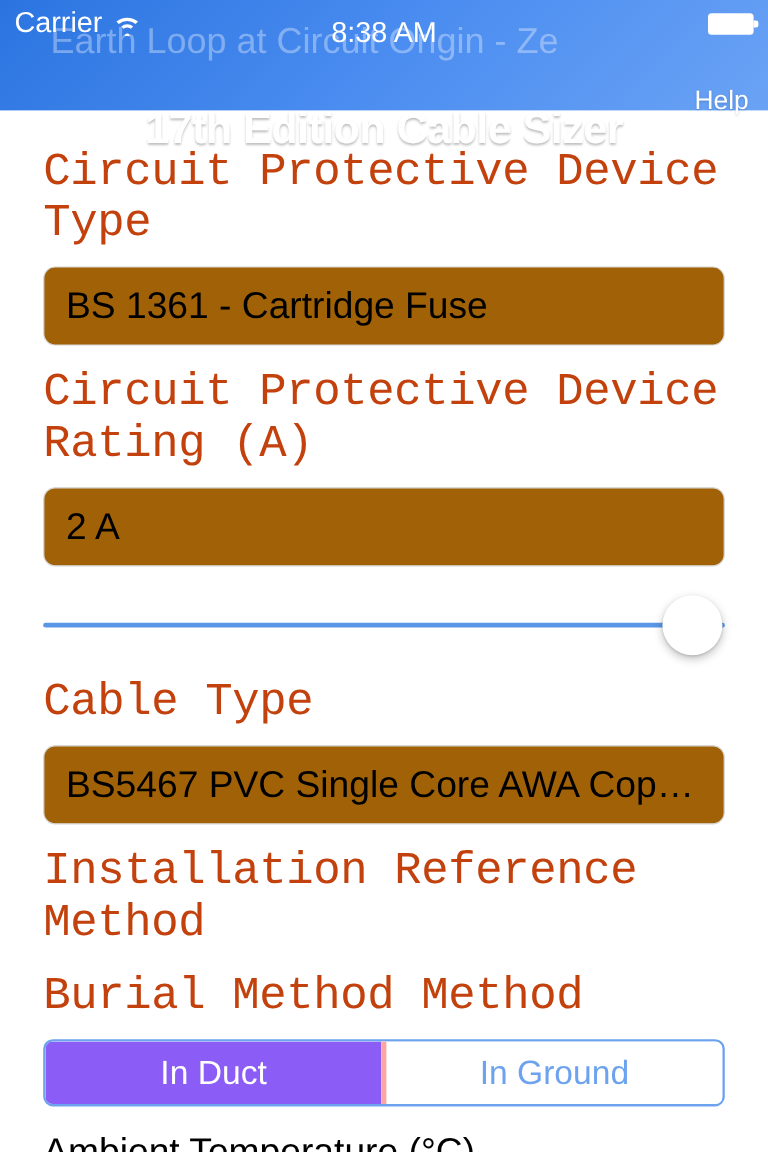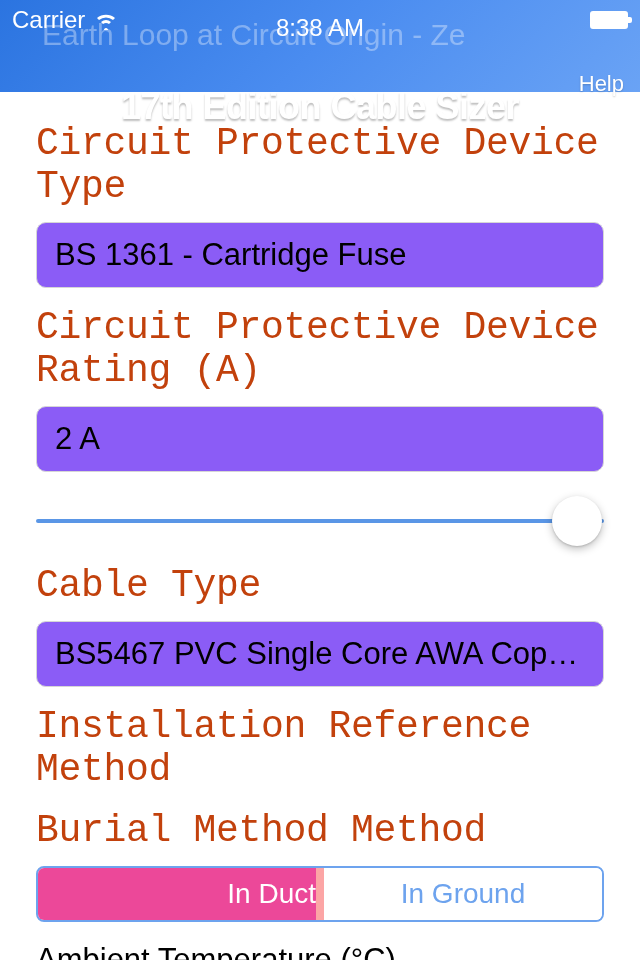--- a/index.html
+++ b/index.html
@@ -80,21 +80,21 @@
     margin: 18px 0 14px 0;
     font-family: Liberation Mono, monospace;
     letter-spacing: -0.3px;
   }
   .select-row {
     border: 1px solid #d6d6d6;
     border-radius: 10px;
     padding: 14px 18px;
     font-size: 31px;
     color: #000;
-    background: #8b5cf6;
+    background: #a16207;
     white-space: nowrap;
     overflow: hidden;
     text-overflow: ellipsis;
   }
   .slider-wrap {
     margin: 24px 0 10px 0;
     position: relative;
     height: 50px;
   }
   .slider-track {
@@ -125,25 +125,24 @@
   }
   .seg-item {
     flex: 1;
     text-align: center;
     font-size: 28px;
     padding: 10px 0;
     color: #6da3ee;
     background: #fff;
   }
   .seg-item.active {
-    background: #ec4899;
+    background: #8b5cf6;
     color: #fff;
-    text-align: right;
   }
-  .seg-item + .seg-item { border-left: 8px solid #fca5a5; }
+  .seg-item + .seg-item { border-left: 4px solid #fca5a5; }
 
   .cut-label {
     font-size: 31px;
     color: #000;
     margin: 20px 0 0 0;
     white-space: nowrap;
     overflow: hidden;
   }
 </style>
 </head>

